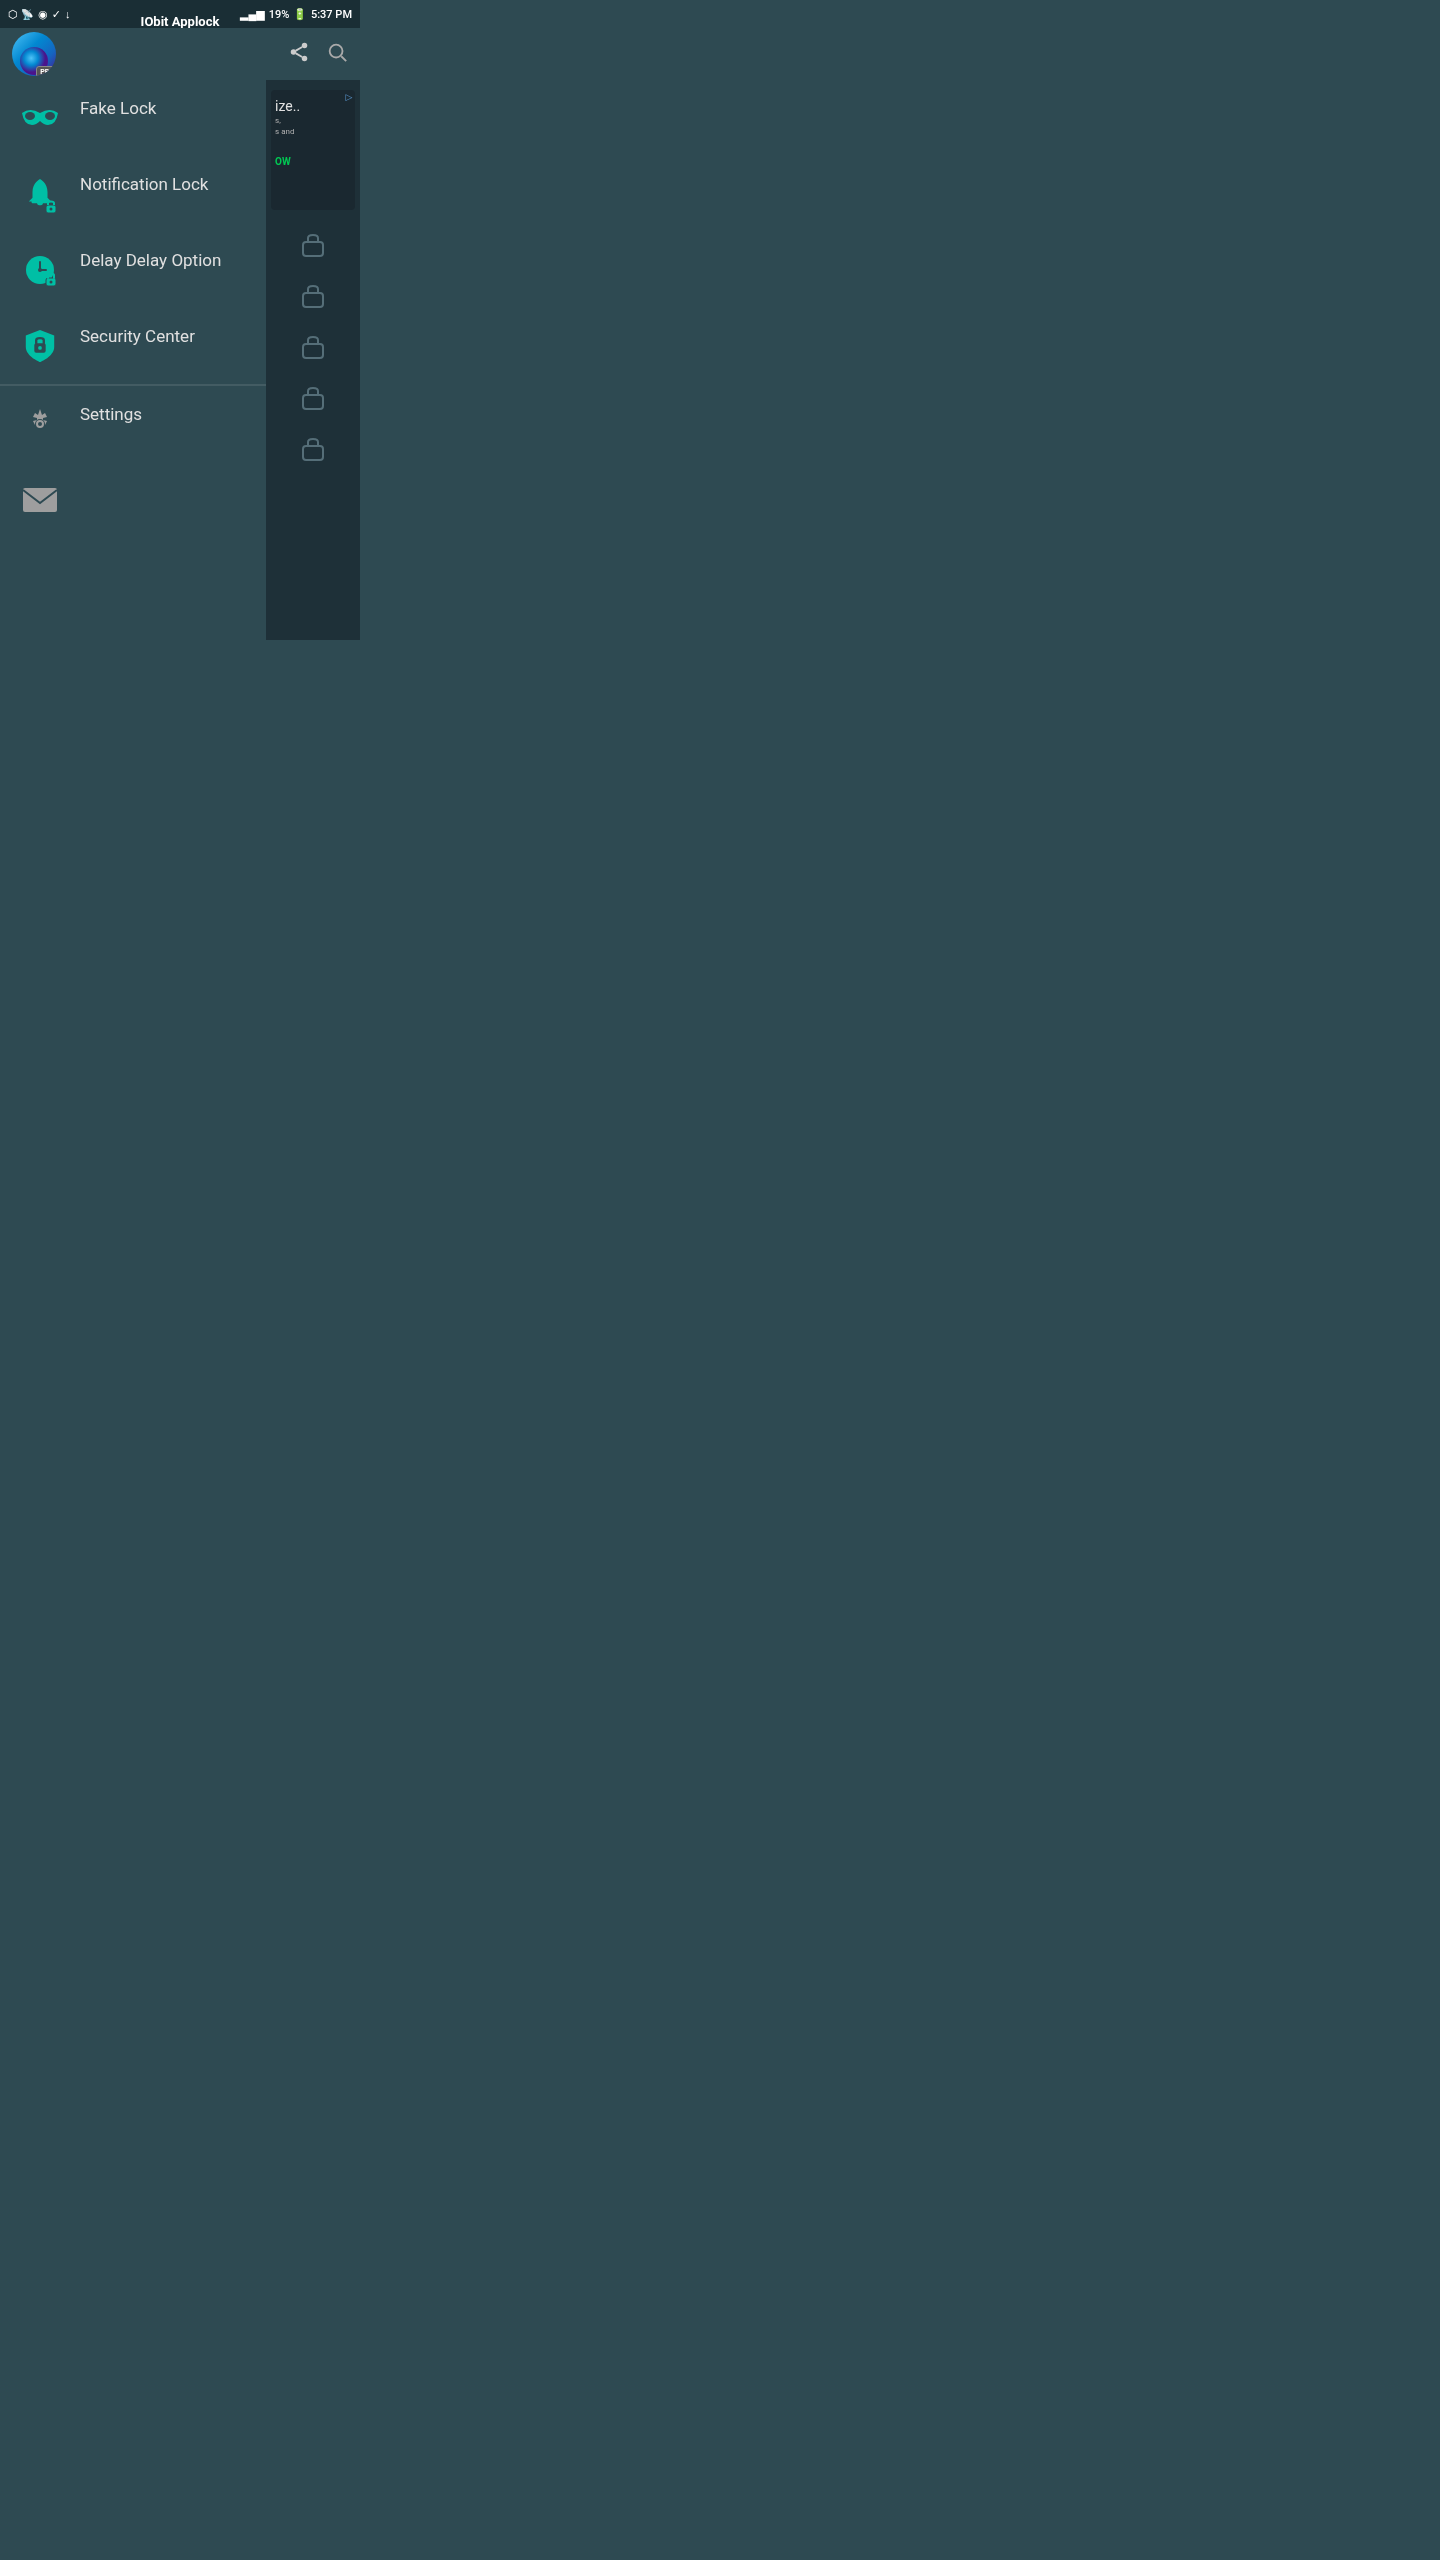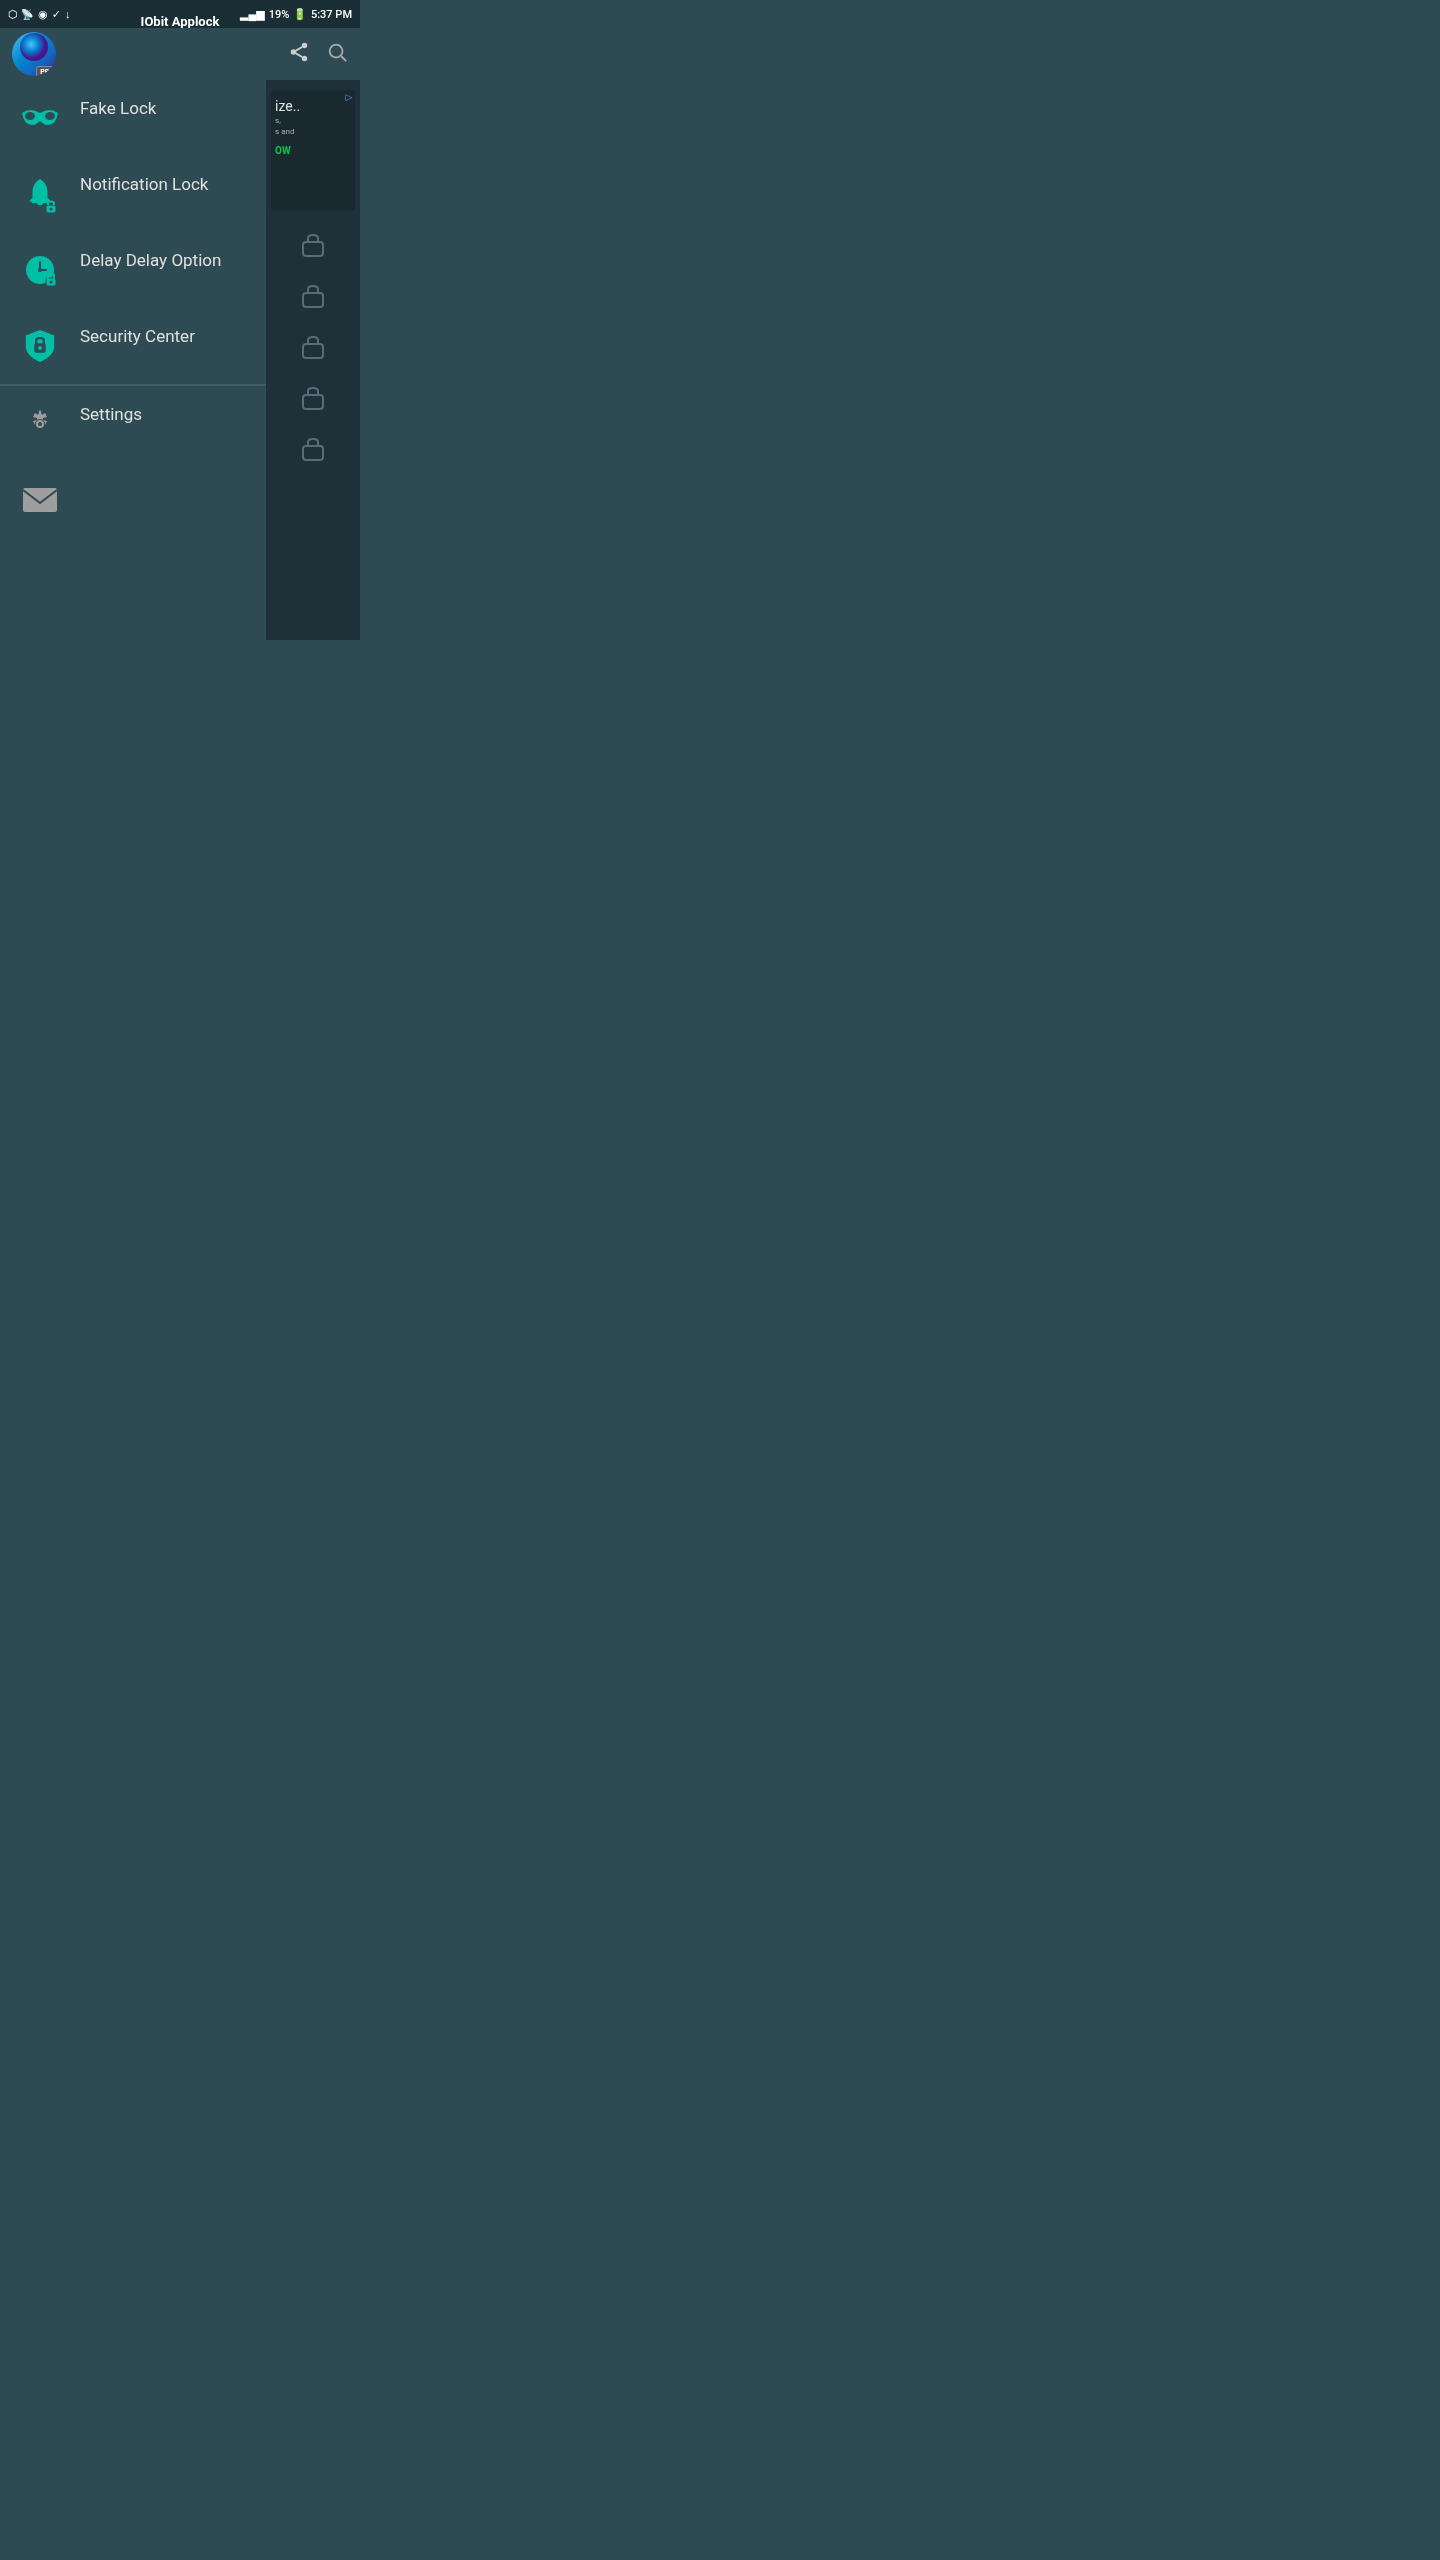--- a/index.html
+++ b/index.html
@@ -60,21 +60,21 @@
       padding: 0 12px;
       position: relative;
     }
 
     .toolbar-logo {
       width: 44px;
       height: 44px;
       border-radius: 50%;
       background: linear-gradient(135deg, #4fc3f7 0%, #0288d1 40%, #1565c0 70%, #4a148c 100%);
       display: flex;
-      align-items: flex-start;
+      align-items: flex-end;
       justify-content: center;
       overflow: hidden;
       position: relative;
     }
 
     .pro-badge {
       position: absolute;
       bottom: -2px;
       right: -2px;
       background: #555;
@@ -166,21 +166,21 @@
     .ad-content .ad-subtitle {
       font-size: 8px;
       color: #b0b0b0;
       margin-top: 2px;
     }
 
     .ad-content .ad-cta {
       font-size: 10px;
       color: #00c853;
       font-weight: bold;
-      margin-top: 9px;
+      margin-top: 20px;
     }
 
     .lock-icon-row {
       width: 100%;
       display: flex;
       justify-content: center;
       padding: 10px 0;
       border-bottom: 1px solid #1e3038;
     }
 

